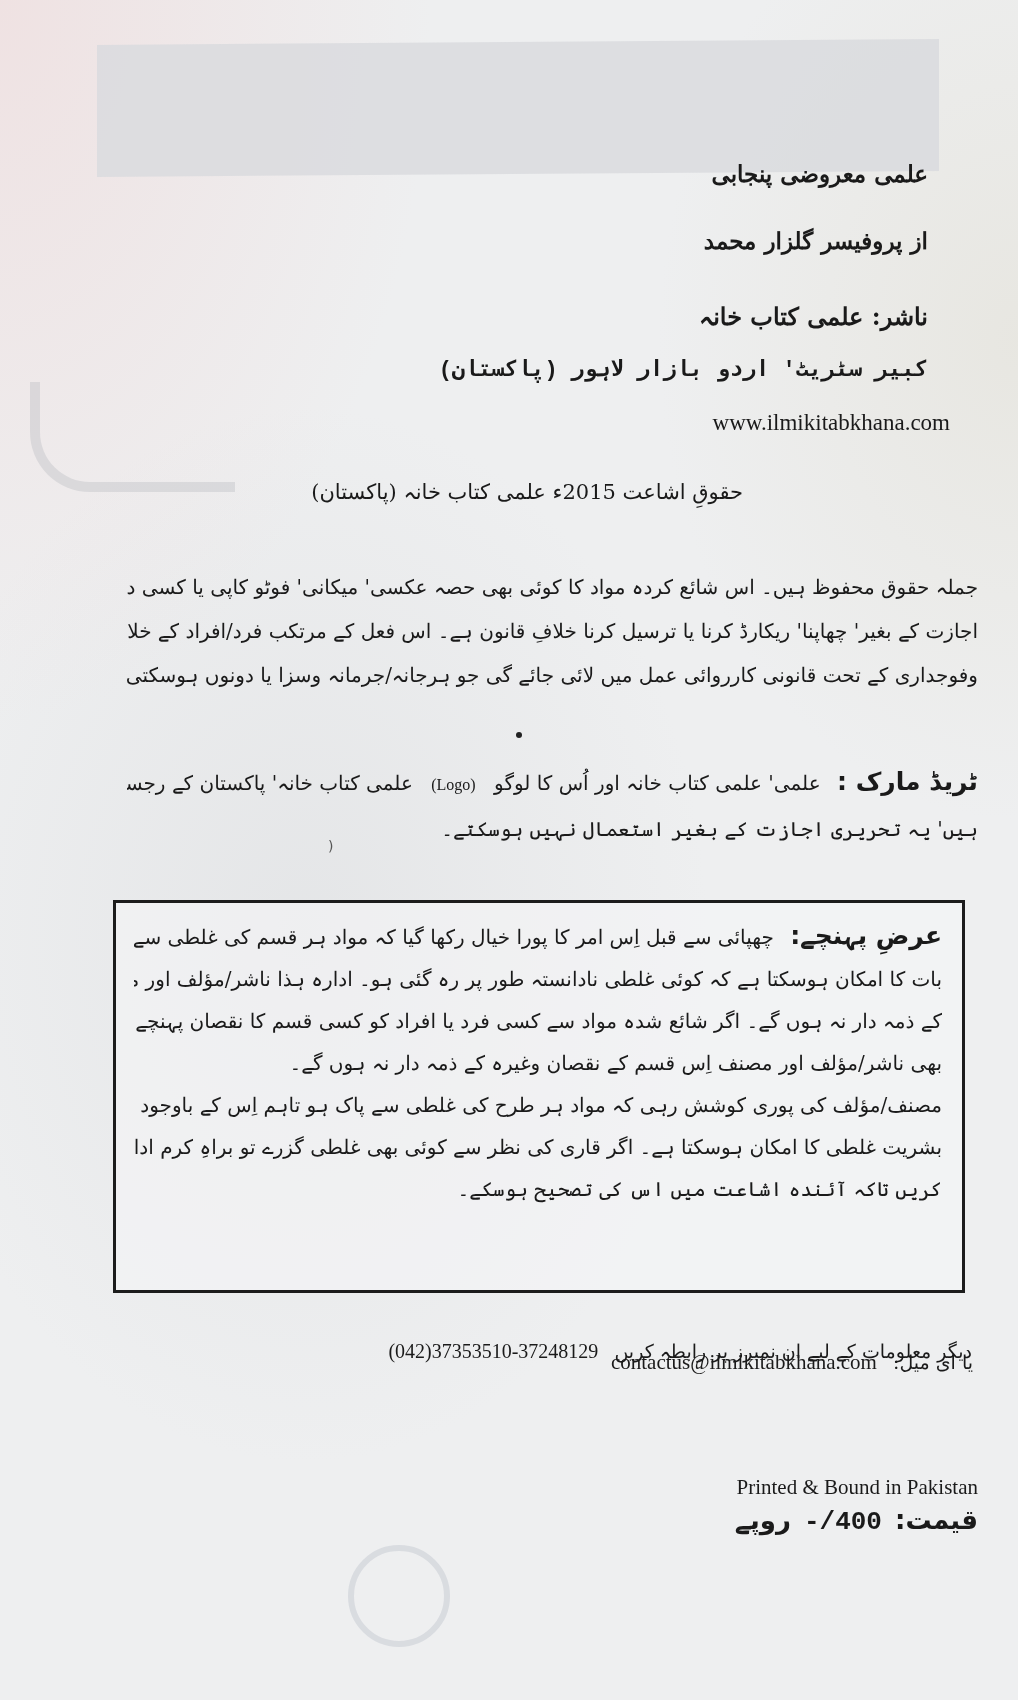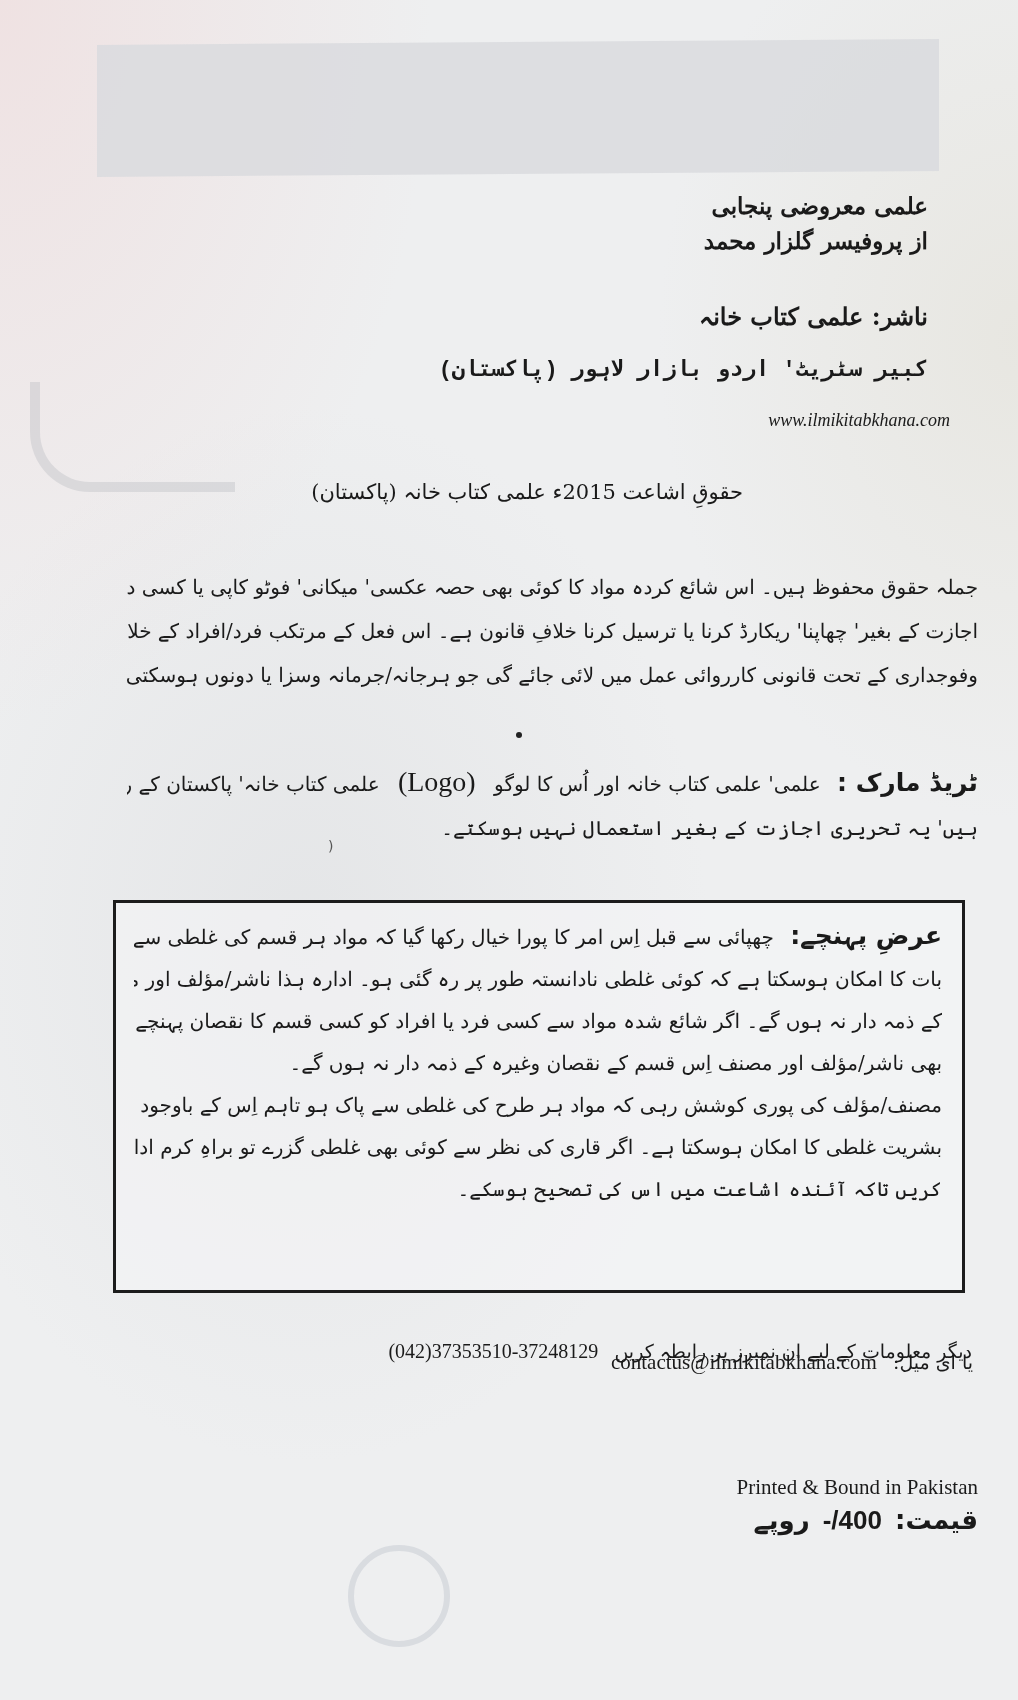--- a/index.html
+++ b/index.html
@@ -65,21 +65,21 @@
     
     .title-line {
       position: absolute;
       right: 90px;
       font-family: "DejaVu Serif", serif;
       font-weight: bold;
       font-size: 23px;
       text-align: right;
       white-space: nowrap;
     }
-    .book-title { top: 192px; }
+    .book-title { top: 160px; }
     .author-line { top: 227px; }
 
     .publisher-line {
       position: absolute;
       right: 90px;
       top: 302px;
       font-family: "DejaVu Serif", serif;
       font-weight: bold;
       font-size: 24px;
       white-space: nowrap;
@@ -91,23 +91,22 @@
       font-family: Liberation Mono, monospace;
       font-size: 22px;
       font-weight: bold;
       white-space: nowrap;
     }
     .website-line {
       position: absolute;
       right: 68px;
       top: 410px;
       font-family: "Liberation Serif", serif;
-      font-size: 18px;
-      white-space: nowrap;
-      font-style: italic;
+      font-size: 23px;
+      white-space: nowrap;
     }
 
     .copyright-line {
       position: absolute;
       right: 275px;
       top: 480px;
       font-family: "DejaVu Serif", serif;
       font-size: 21px;
       white-space: nowrap;
     }
@@ -155,21 +154,21 @@
       text-align: right;
     }
     .tm-heading {
       font-family: "DejaVu Sans", sans-serif;
       font-weight: bold;
       font-size: 25px;
       margin-left: 10px;
     }
     .latin-inline {
       font-family: "Liberation Serif", serif;
-      font-size: 28px;
+      font-size: 16px;
       unicode-bidi: isolate;
       direction: ltr;
       margin: 0 12px;
     }
 
     
     .note-box {
       position: absolute;
       left: 113px;
       top: 900px;
@@ -248,21 +247,21 @@
     .price-line {
       position: absolute;
       right: 40px;
       top: 1505px;
       font-family: "DejaVu Sans", sans-serif;
       font-weight: bold;
       font-size: 26px;
       white-space: nowrap;
     }
     .price-line .amt {
-      font-family: Liberation Sans, sans-serif;
+      font-family: Liberation Mono, monospace;
       direction: ltr;
       unicode-bidi: isolate;
       margin: 13px 4px;
     }
 
     .stray-dot {
       position: absolute;
       width: 6px;
       height: 6px;
       background: #222;

